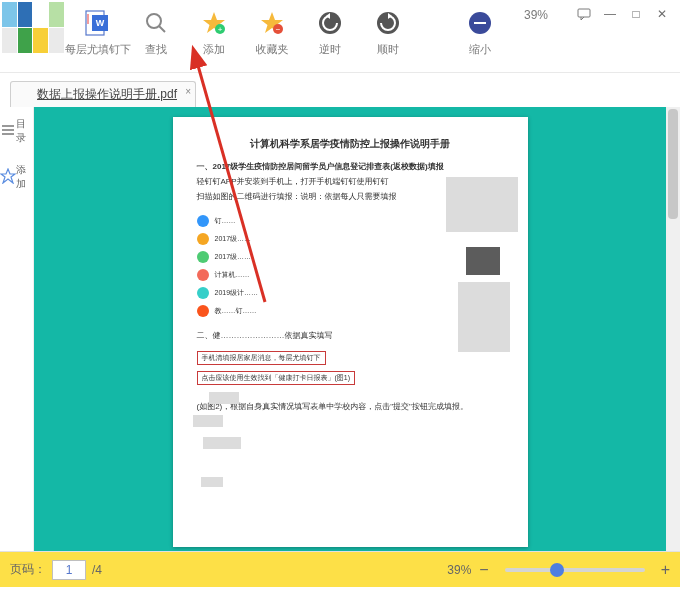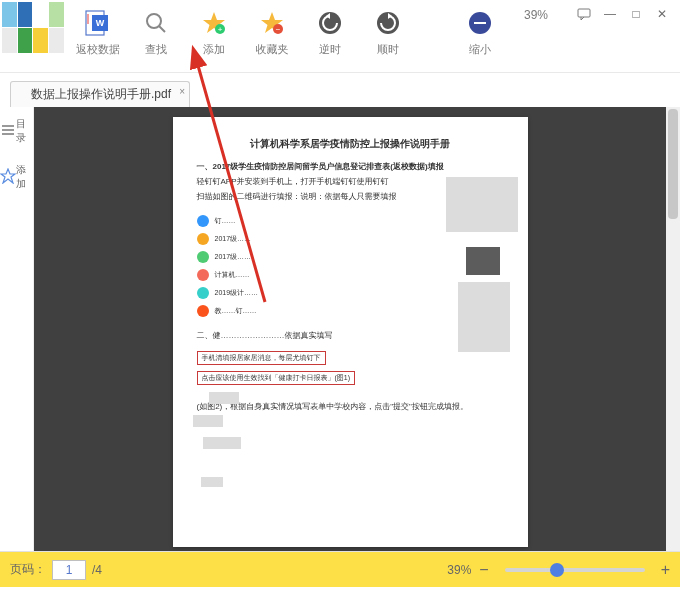--- a/index.html
+++ b/index.html
@@ -20,29 +20,29 @@
   .toolbar { display: flex; gap: 22px; padding: 8px 14px 2px 14px; align-items: flex-start; }
   .tool { width: 36px; display: flex; flex-direction: column; align-items: center; font-size: 11px; color: #7a7a7a; cursor: pointer; }
   .tool .ic { width: 30px; height: 30px; display: flex; align-items: center; justify-content: center; margin-bottom: 4px; }
   .tool span { white-space: nowrap; }
 
   .winctrl { margin-left: auto; padding: 6px 10px; display: flex; gap: 10px; align-items: center; color: #6e6e6e; }
   .wc { width: 16px; height: 16px; display: flex; align-items: center; justify-content: center; cursor: pointer; font-size: 12px; }
   .quick-pct { font-size: 12px; color: #7a7a7a; margin: 0 4px; }
 
   .tabbar { height: 34px; background: #fff; display: flex; align-items: flex-end; padding: 0 10px; }
-  .tab { height: 26px; border: 1px solid #cfcfcf; border-bottom: none; border-radius: 3px 3px 0 0; display: flex; align-items: center; padding: 0 18px 0 20px; font-size: 12px; color: #444; background: #fafafa; position: relative; }
+  .tab { height: 26px; border: 1px solid #cfcfcf; border-bottom: none; border-radius: 3px 3px 0 0; display: flex; align-items: center; padding: 0 18px 0 26px; font-size: 12px; color: #444; background: #fafafa; position: relative; text-decoration: underline; }
   .tab .x { position: absolute; right: 4px; top: 4px; font-size: 10px; color: #888; cursor: pointer; }
 
   .main { display: flex; height: 444px; }
   .sidebar { width: 34px; background: #fff; border-right: 1px solid #eee; display: flex; flex-direction: column; align-items: center; padding-top: 10px; gap: 18px; }
   .sb { display: flex; flex-direction: row; align-items: center; font-size: 10px; color: #666; cursor: pointer; }
   .sb .ic { width: 18px; height: 18px; display: flex; align-items: center; justify-content: center; margin-bottom: 2px; }
 
-  .viewer { flex: 1; background: #404040; display: flex; justify-content: center; align-items: flex-start; padding: 10px 0; overflow: hidden; position: relative; }
+  .viewer { flex: 1; background: #14b8a6; display: flex; justify-content: center; align-items: flex-start; padding: 10px 0; overflow: hidden; position: relative; }
   .page { width: 355px; height: 430px; background: #fff; box-shadow: 0 1px 4px rgba(0,0,0,.3); padding: 20px 24px; font-size: 8px; color: #333; position: relative; }
   .page h3 { text-align: center; font-size: 10px; font-weight: bold; margin-bottom: 10px; }
   .page .line { margin: 4px 0; }
   .applist { margin: 10px 0; }
   .applist .row { display: flex; align-items: center; gap: 6px; padding: 3px 0; font-size: 7px; }
   .dot { width: 12px; height: 12px; border-radius: 50%; }
   .redbox { border: 1px solid #c83a3a; padding: 1px 4px; display: inline-block; font-size: 7px; }
   .gray-block { position: absolute; background: #dcdcdc; }
   .dark-block { position: absolute; background: #5c5c5c; }
 
@@ -77,21 +77,21 @@
   <div class="toolbar">
     <div class="tool">
       <div class="ic">
         <svg width="28" height="28" viewBox="0 0 28 28">
             <rect x="2" y="2" width="18" height="24" fill="#fff" stroke="#5577cc" stroke-width="1.2"></rect>
             <rect x="8" y="6" width="16" height="16" fill="#3a6fd8"></rect>
             <text x="16" y="17" font-size="9" fill="#fff" text-anchor="middle" font-weight="bold">W</text>
             <path d="M4 5 L4 15" stroke="#e93a3a" stroke-width="1"></path>
           </svg>
       </div>
-      <span>返校数据</span>
+      <span>每层尤填钉下</span>
     </div>
     <div class="tool">
       <div class="ic">
         <svg width="26" height="26" viewBox="0 0 26 26">
             <circle cx="11" cy="11" r="7" fill="none" stroke="#888" stroke-width="2"></circle>
             <line x1="16" y1="16" x2="22" y2="22" stroke="#888" stroke-width="2"></line>
           </svg>
       </div>
       <span>查找</span>
     </div>

